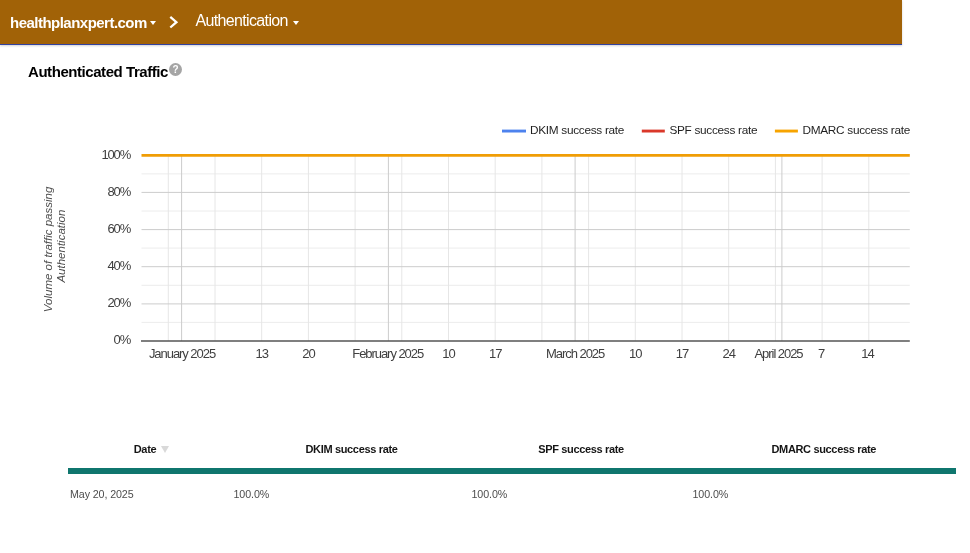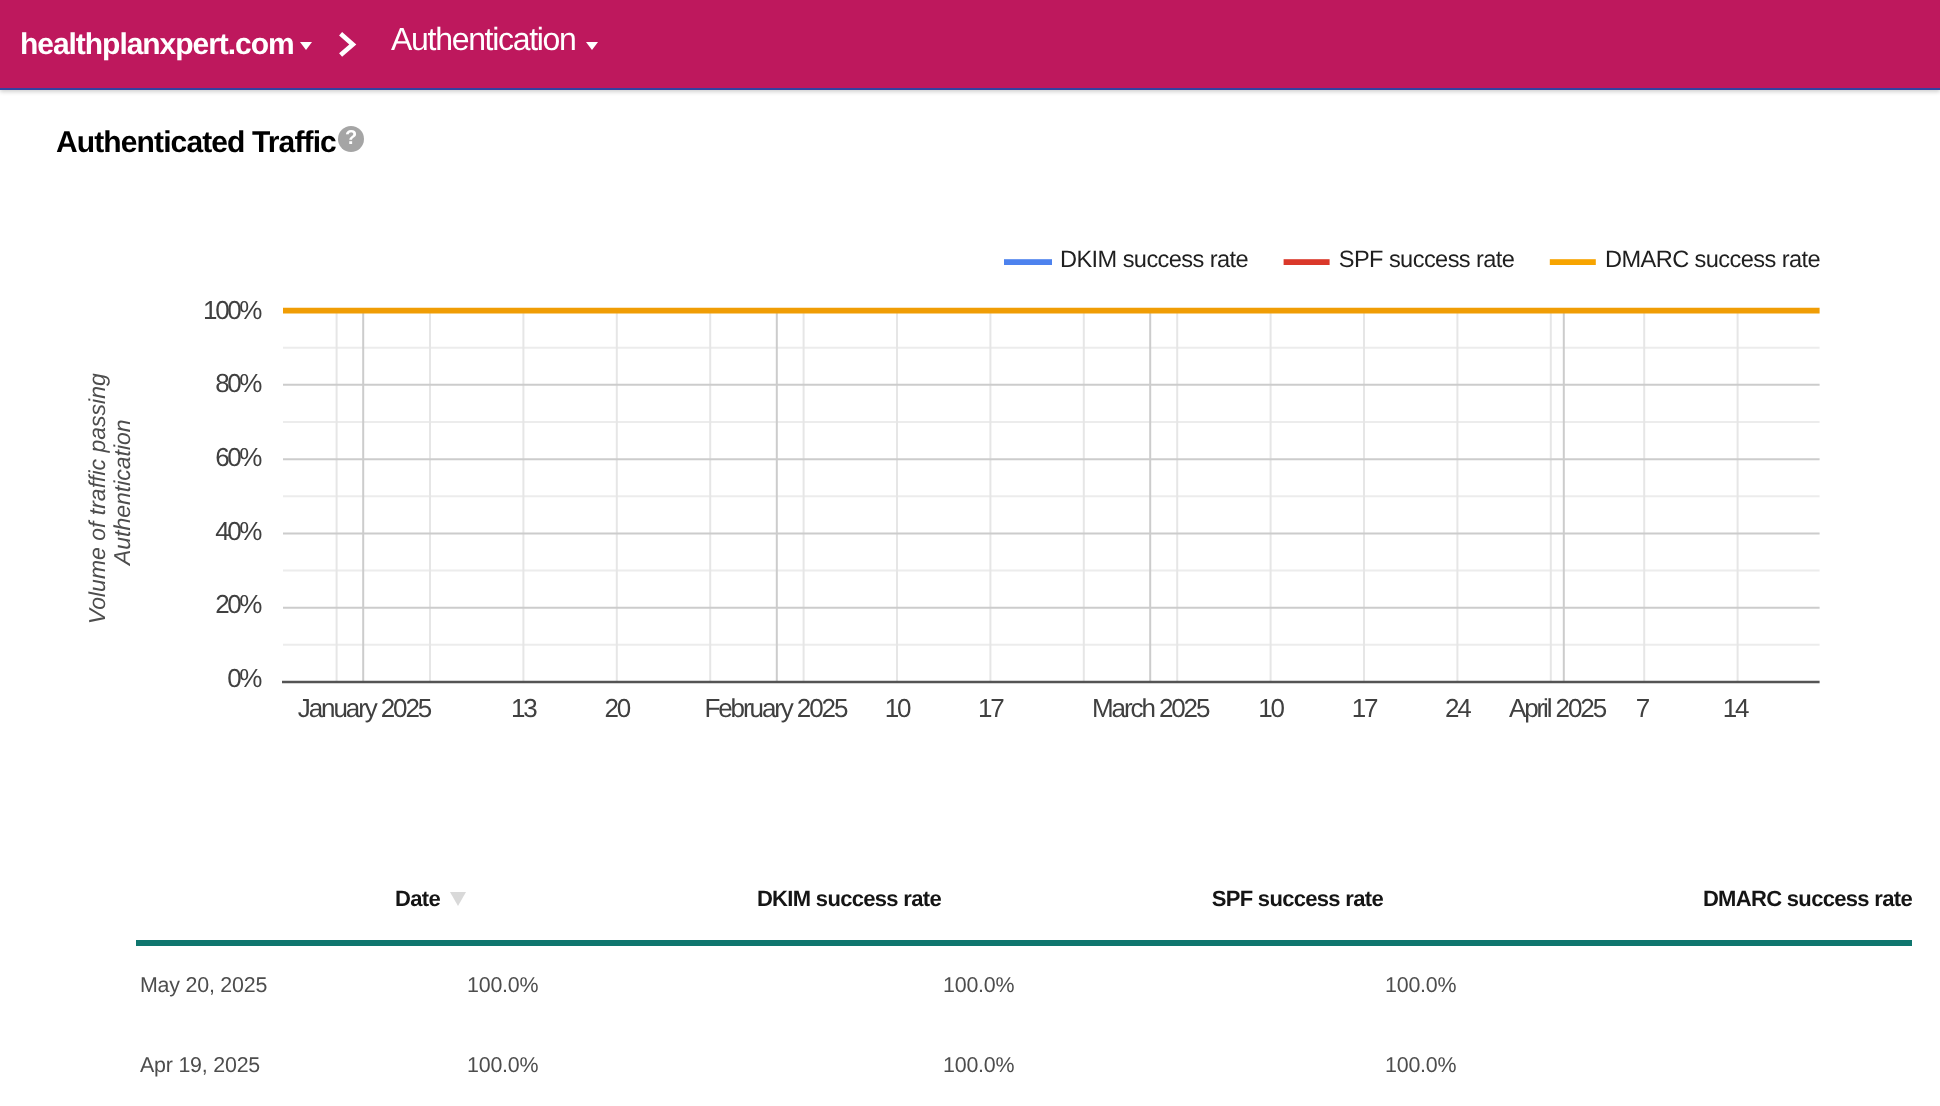--- a/index.html
+++ b/index.html
@@ -1,19 +1,19 @@
 <!DOCTYPE html>
 <html><head>
 <meta charset="utf-8">
 <style>
   * { margin:0; padding:0; box-sizing:border-box; }
   html,body { width:970px; height:553px; background:#ffffff; font-family:"Liberation Sans", sans-serif; overflow:hidden; }
   .topbar {
-    position:absolute; left:0; top:0; width:970px; height:45px;
-    background:#be185d; border-bottom:1px solid #3242a0;
+    position:absolute; left:0; top:0; width:902px; height:45px;
+    background:#a16207; border-bottom:1px solid #3242a0;
     box-shadow:0 1px 2px rgba(0,0,0,.18);
   }
   .topbar .domain {
     position:absolute; left:10px; top:14px; color:#fff; font-size:15px; font-weight:bold; letter-spacing:-0.52px;
   }
   .caret {
     position:absolute; width:0; height:0;
     border-left:3.3px solid transparent; border-right:3.3px solid transparent;
     border-top:4.6px solid #fff;
   }
@@ -29,22 +29,22 @@
   .help {
     position:absolute; left:169px; top:63px; width:13.2px; height:13.2px; border-radius:50%;
     background:#a5a5a5; color:#fff; font-size:10px; font-weight:bold; text-align:center; line-height:13.4px;
   }
   svg.chart { position:absolute; left:0; top:0; }
   table.data {
     position:absolute; left:68px; top:437px; width:888px;
     border-collapse:collapse; table-layout:fixed;
   }
   table.data th {
-    text-align:right; font-size:11px; font-weight:bold; color:#151515; height:34px;
-    padding:0 0 13.5px 0; border-bottom:3px solid #0f766e; vertical-align:bottom; letter-spacing:-0.34px;
+    text-align:center; font-size:11px; font-weight:bold; color:#151515; height:34px;
+    padding:0 0 13.5px 0; border-bottom:6px solid #0f766e; vertical-align:bottom; letter-spacing:-0.34px;
   }
   table.data td {
     font-size:10.7px; color:#4d4d4d; padding:3px 0 0 1px; height:40px; vertical-align:middle; letter-spacing:-0.1px;
   }
   .sortarr {
     display:inline-block; width:0; height:0; margin-left:4.5px; margin-bottom:0px;
     border-left:4.2px solid transparent; border-right:4.2px solid transparent;
     border-top:7.6px solid #d9d9d9;
   }
   table.data th:first-child, table.data td:first-child { padding-left:2px; }
@@ -164,20 +164,14 @@
       <th>DKIM success rate</th>
       <th>SPF success rate</th>
       <th>DMARC success rate</th>
     </tr>
     <tr>
       <td>May 20, 2025</td>
         <td>100.0%</td>
         <td>100.0%</td>
         <td>100.0%</td>
     </tr>
-    <tr>
-      <td>Apr 19, 2025</td>
-        <td>100.0%</td>
-        <td>100.0%</td>
-        <td>100.0%</td>
-    </tr>
   </tbody>
   </table>
 
 </body></html>

